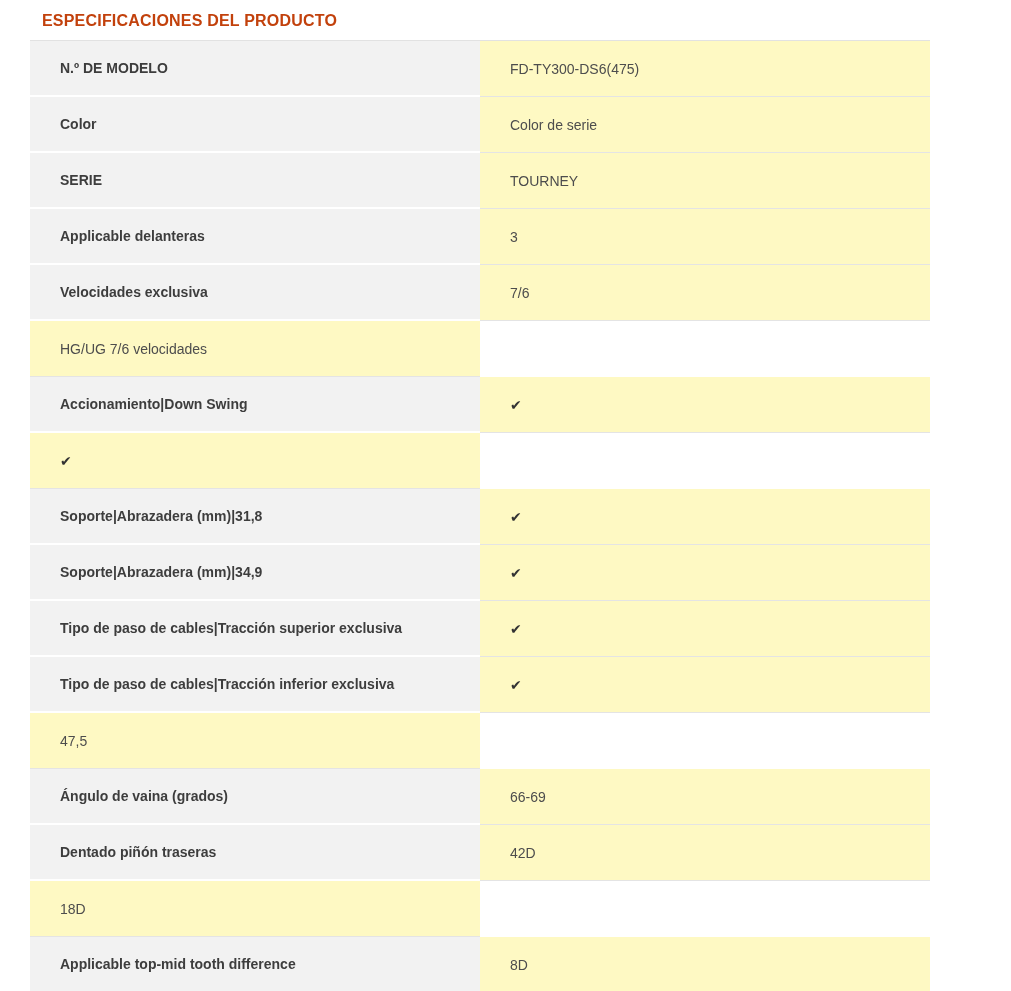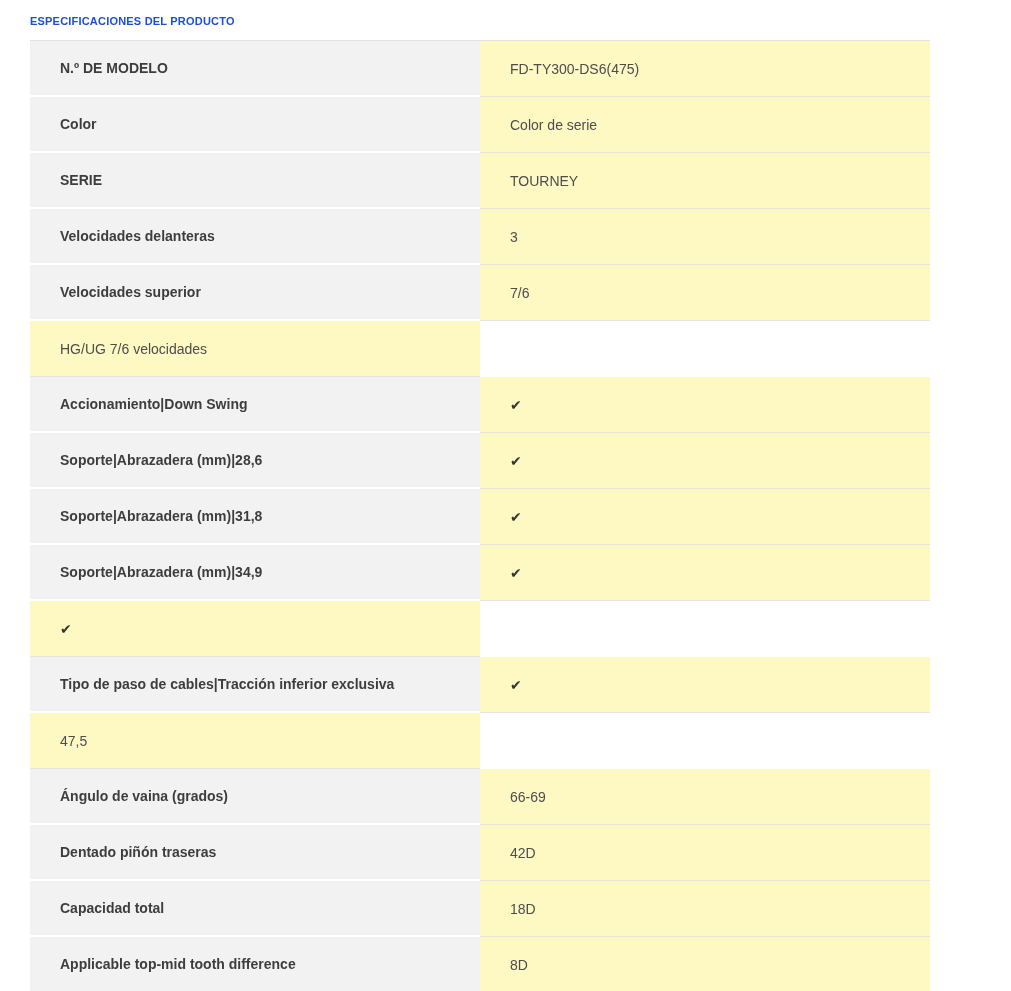--- a/index.html
+++ b/index.html
@@ -12,26 +12,26 @@
     height: 991px;
     overflow: hidden;
     font-family: "Liberation Sans", "DejaVu Sans", sans-serif;
     -webkit-font-smoothing: antialiased;
   }
   .page {
     padding: 13px 0 0 30px;
     box-sizing: border-box;
   }
   .section-title {
-    font-size: 11px;
+    font-size: 16px;
     font-weight: bold;
-    color: #1d4ed8;
+    color: #c2410c;
     letter-spacing: 0.2px;
     line-height: 16px;
-    margin: 0 0 11px 0;
+    margin: 0 0 11px 12px;
   }
   .spec-table {
     width: 900px;
     border-top: 1px solid #e2e2e2;
   }
   .spec-row {
     display: flex;
     width: 100%;
     height: 56px;
   }
@@ -80,62 +80,62 @@
       <div class="spec-cell label">Color</div>
       <div class="spec-cell value">Color de serie</div>
     </div>
 
     <div class="spec-row">
       <div class="spec-cell label">SERIE</div>
       <div class="spec-cell value">TOURNEY</div>
     </div>
 
     <div class="spec-row">
-      <div class="spec-cell label">Velocidades delanteras</div>
+      <div class="spec-cell label">Applicable delanteras</div>
       <div class="spec-cell value">3</div>
     </div>
 
     <div class="spec-row">
-      <div class="spec-cell label">Velocidades superior</div>
+      <div class="spec-cell label">Velocidades exclusiva</div>
       <div class="spec-cell value">7/6</div>
     </div>
 
     <div class="spec-row">
       <div class="spec-cell value">HG/UG 7/6 velocidades</div>
     </div>
 
     <div class="spec-row">
       <div class="spec-cell label">Accionamiento|Down Swing</div>
       <div class="spec-cell value">
           <span class="check">✔</span>
         </div>
     </div>
 
     <div class="spec-row">
-      <div class="spec-cell label">Soporte|Abrazadera (mm)|28,6</div>
       <div class="spec-cell value">
           <span class="check">✔</span>
         </div>
     </div>
 
     <div class="spec-row">
       <div class="spec-cell label">Soporte|Abrazadera (mm)|31,8</div>
       <div class="spec-cell value">
           <span class="check">✔</span>
         </div>
     </div>
 
     <div class="spec-row">
       <div class="spec-cell label">Soporte|Abrazadera (mm)|34,9</div>
       <div class="spec-cell value">
           <span class="check">✔</span>
         </div>
     </div>
 
     <div class="spec-row">
+      <div class="spec-cell label">Tipo de paso de cables|Tracción superior exclusiva</div>
       <div class="spec-cell value">
           <span class="check">✔</span>
         </div>
     </div>
 
     <div class="spec-row">
       <div class="spec-cell label">Tipo de paso de cables|Tracción inferior exclusiva</div>
       <div class="spec-cell value">
           <span class="check">✔</span>
         </div>
@@ -149,21 +149,20 @@
       <div class="spec-cell label">Ángulo de vaina (grados)</div>
       <div class="spec-cell value">66-69</div>
     </div>
 
     <div class="spec-row">
       <div class="spec-cell label">Dentado piñón traseras</div>
       <div class="spec-cell value">42D</div>
     </div>
 
     <div class="spec-row">
-      <div class="spec-cell label">Capacidad total</div>
       <div class="spec-cell value">18D</div>
     </div>
 
     <div class="spec-row">
       <div class="spec-cell label">Applicable top-mid tooth difference</div>
       <div class="spec-cell value">8D</div>
     </div>
 
   </div>
 </div>

